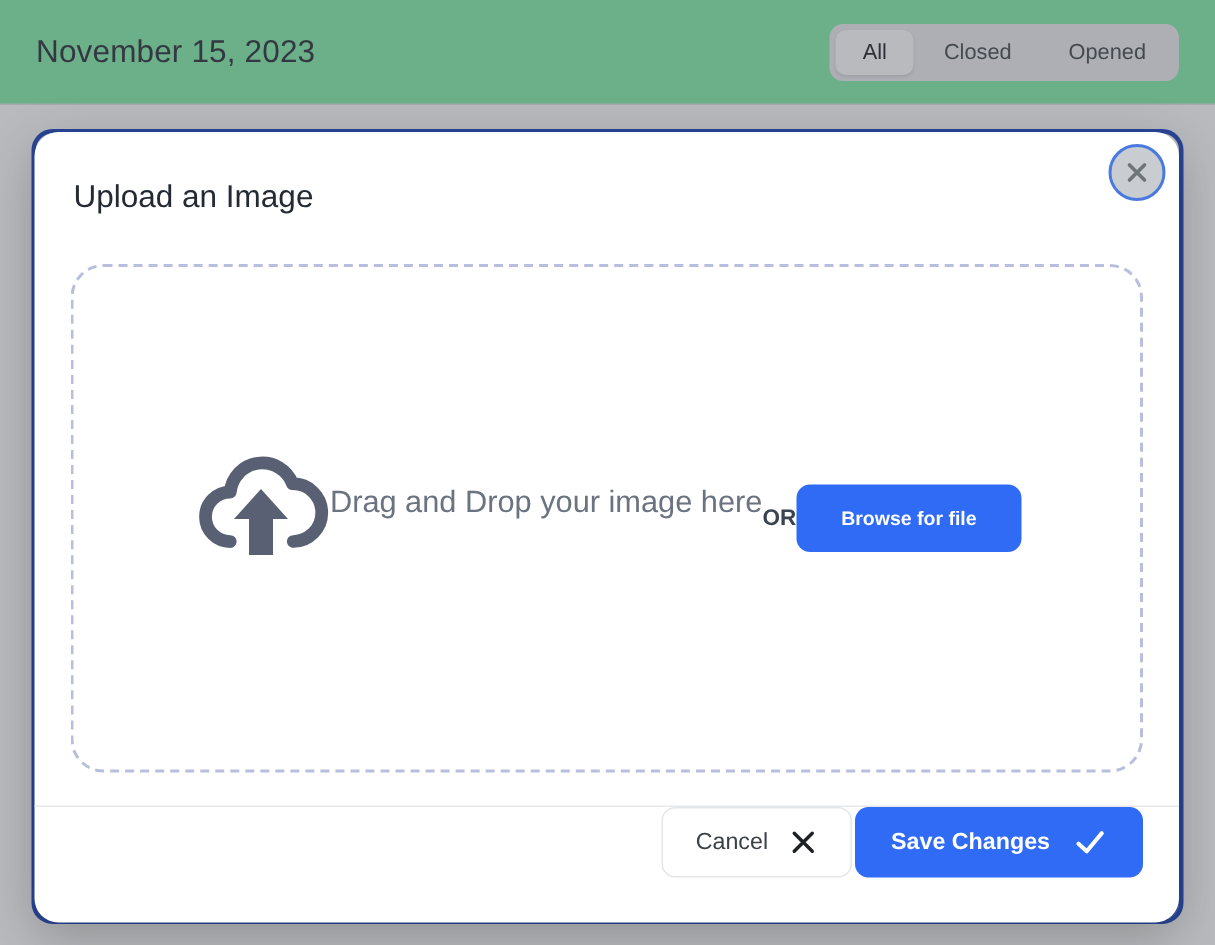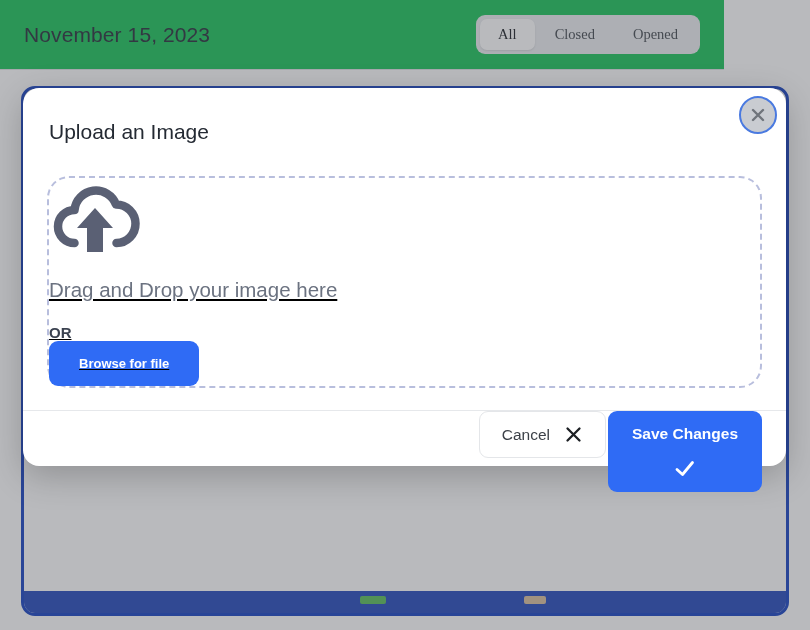--- a/index.html
+++ b/index.html
@@ -13,41 +13,40 @@
 
   
   #page {
     position: absolute; inset: 0;
     background: #ffffff;
   }
 
   .topbar {
     position: absolute;
     left: 0; top: 0;
-    width: 724px; height: 70px;
-    background: #22c55e;
+    width: 810px; height: 70px;
+    background: #86efac;
     border-bottom: 1px solid #e3e5e8;
     display: flex;
     align-items: center;
     justify-content: space-between;
     padding: 0 24px;
   }
   .page-date {
     font-size: 21px;
     color: #2e3440;
     letter-spacing: 0.1px;
   }
   .segmented {
     display: flex;
     align-items: center;
     background: #eceef1;
     border-radius: 9px;
     padding: 4px;
     gap: 2px;
-    font-family: Liberation Serif, serif;
   }
   .seg-item {
     font-size: 14.5px;
     color: #4a5056;
     padding: 7px 18px;
     border-radius: 7px;
     white-space: nowrap;
   }
   .seg-item.active {
     background: #ffffff;
@@ -83,21 +82,21 @@
   
   #overlay {
     position: absolute; inset: 0;
     background: rgba(60,64,72,0.36);
   }
 
   
   #modal {
     position: absolute;
     left: 23px; top: 88px;
-    width: 763px; height: 378px;
+    width: 763px; height: 527px;
     background: #ffffff;
     border-radius: 16px;
     box-shadow: 0 10px 34px rgba(0,0,0,.22);
     display: flex;
     flex-direction: column;
   }
 
   .modal-head {
     position: relative;
     height: 88px;
@@ -128,26 +127,25 @@
     flex: 1 1 auto;
     padding: 0 24px;
     display: flex;
   }
   .dropzone {
     flex: 1 1 auto;
     margin-bottom: 22px;
     border: 2px dashed #b8bedd;
     border-radius: 22px;
     display: flex;
-    flex-direction: column;
-    align-items: flex-start;
+    flex-direction: row;
+    align-items: center;
     justify-content: center;
     gap: 0;
     cursor: pointer;
-    text-decoration: underline;
   }
   .cloud-icon { margin-bottom: 22px; }
   .cloud-icon svg { display: block; }
   .drop-text {
     font-size: 20.5px;
     color: #6b7280;
     margin-bottom: 22px;
   }
   .or-text {
     font-size: 15px;
@@ -195,21 +193,20 @@
     gap: 16px;
     background: #2f6bf5;
     border: none;
     border-radius: 9px;
     padding: 14px 24px;
     font-size: 15.5px;
     font-weight: bold;
     color: #ffffff;
     cursor: pointer;
     font-family: inherit;
-    flex-direction: column;
   }
   .btn-cancel svg, .btn-save svg { display: block; }
 </style>
 </head>
 <body>
 
 <div id="page">
 
   <div class="topbar">
     <div class="page-date">November 15, 2023</div>

